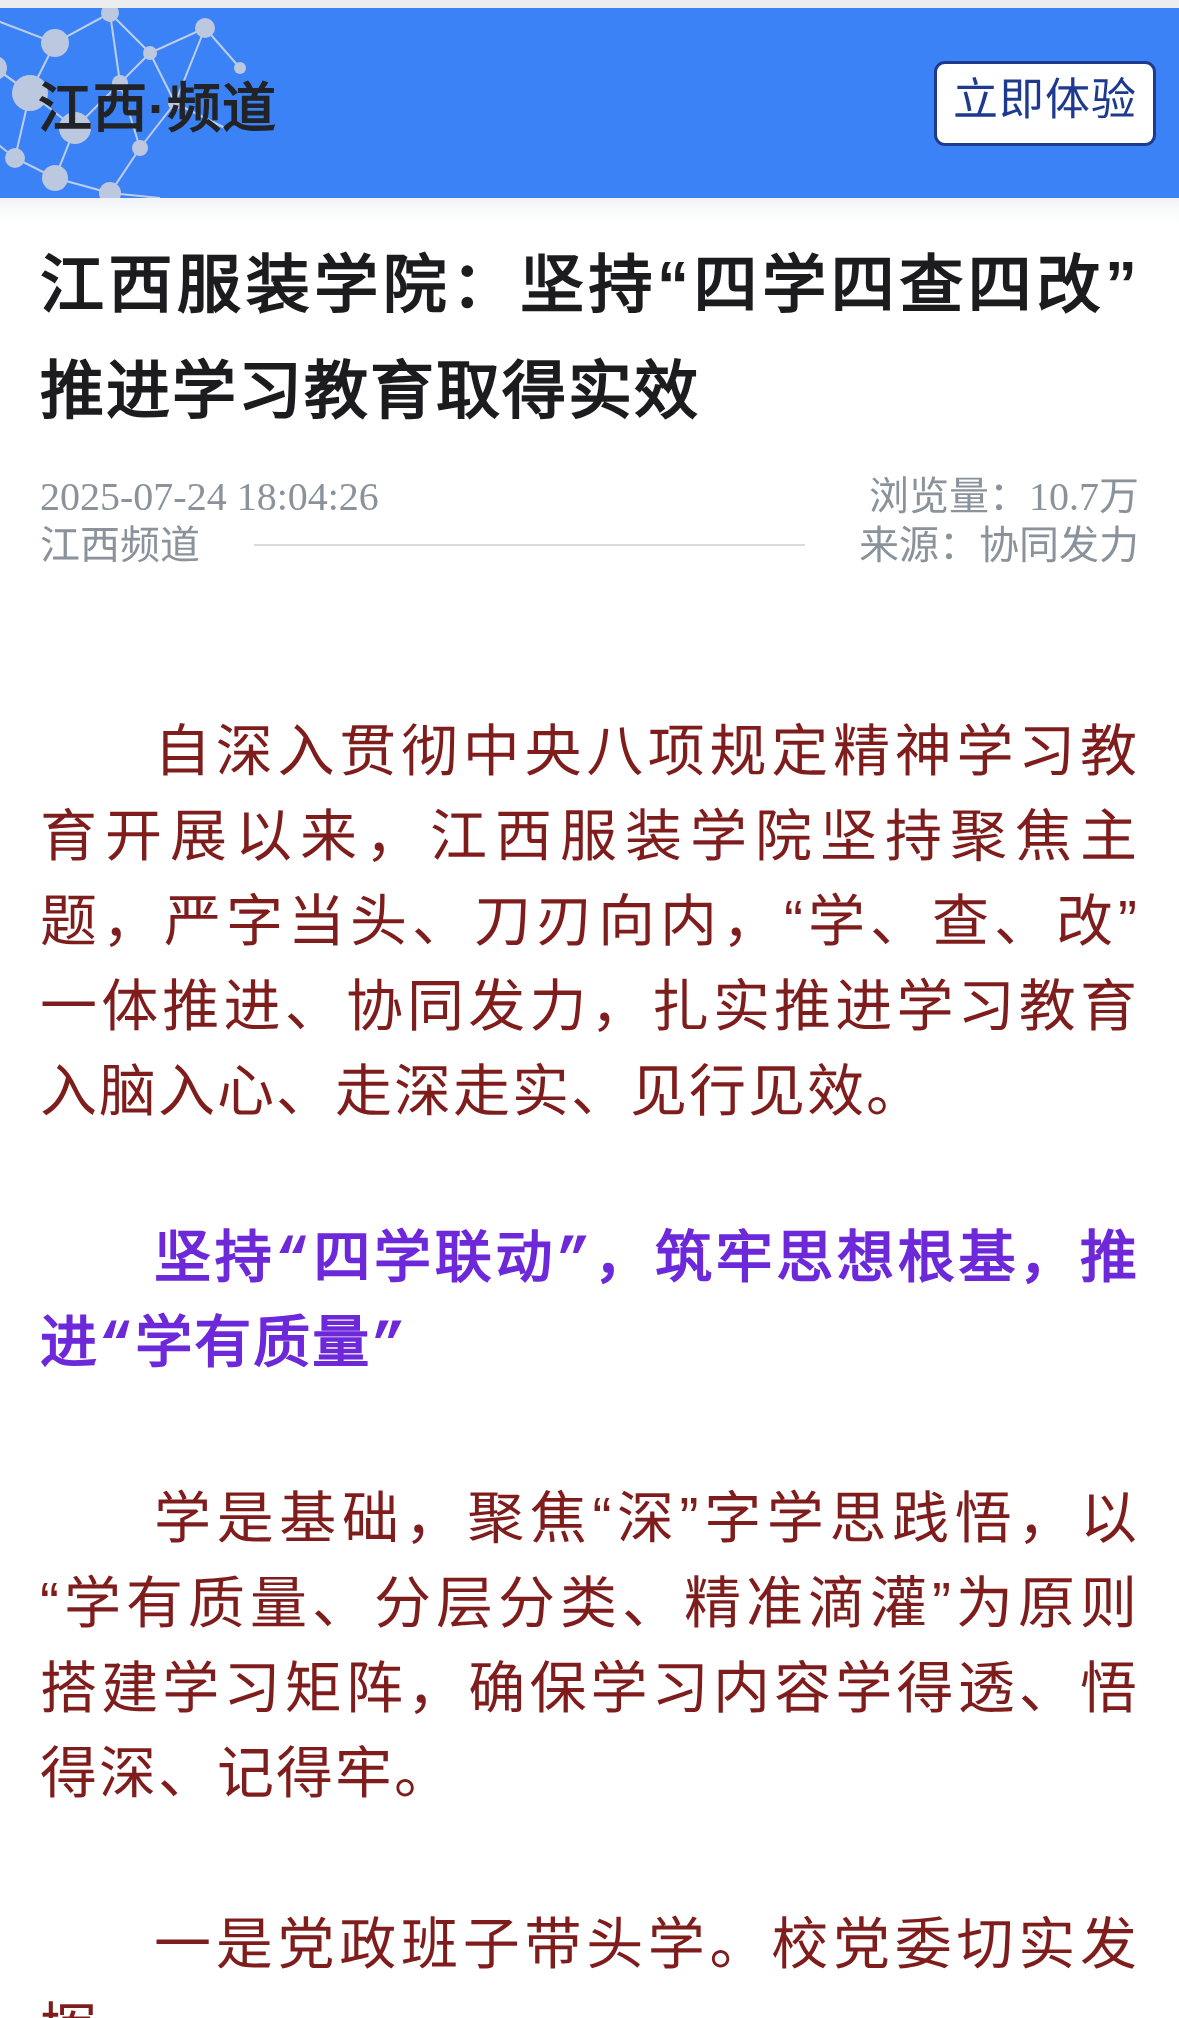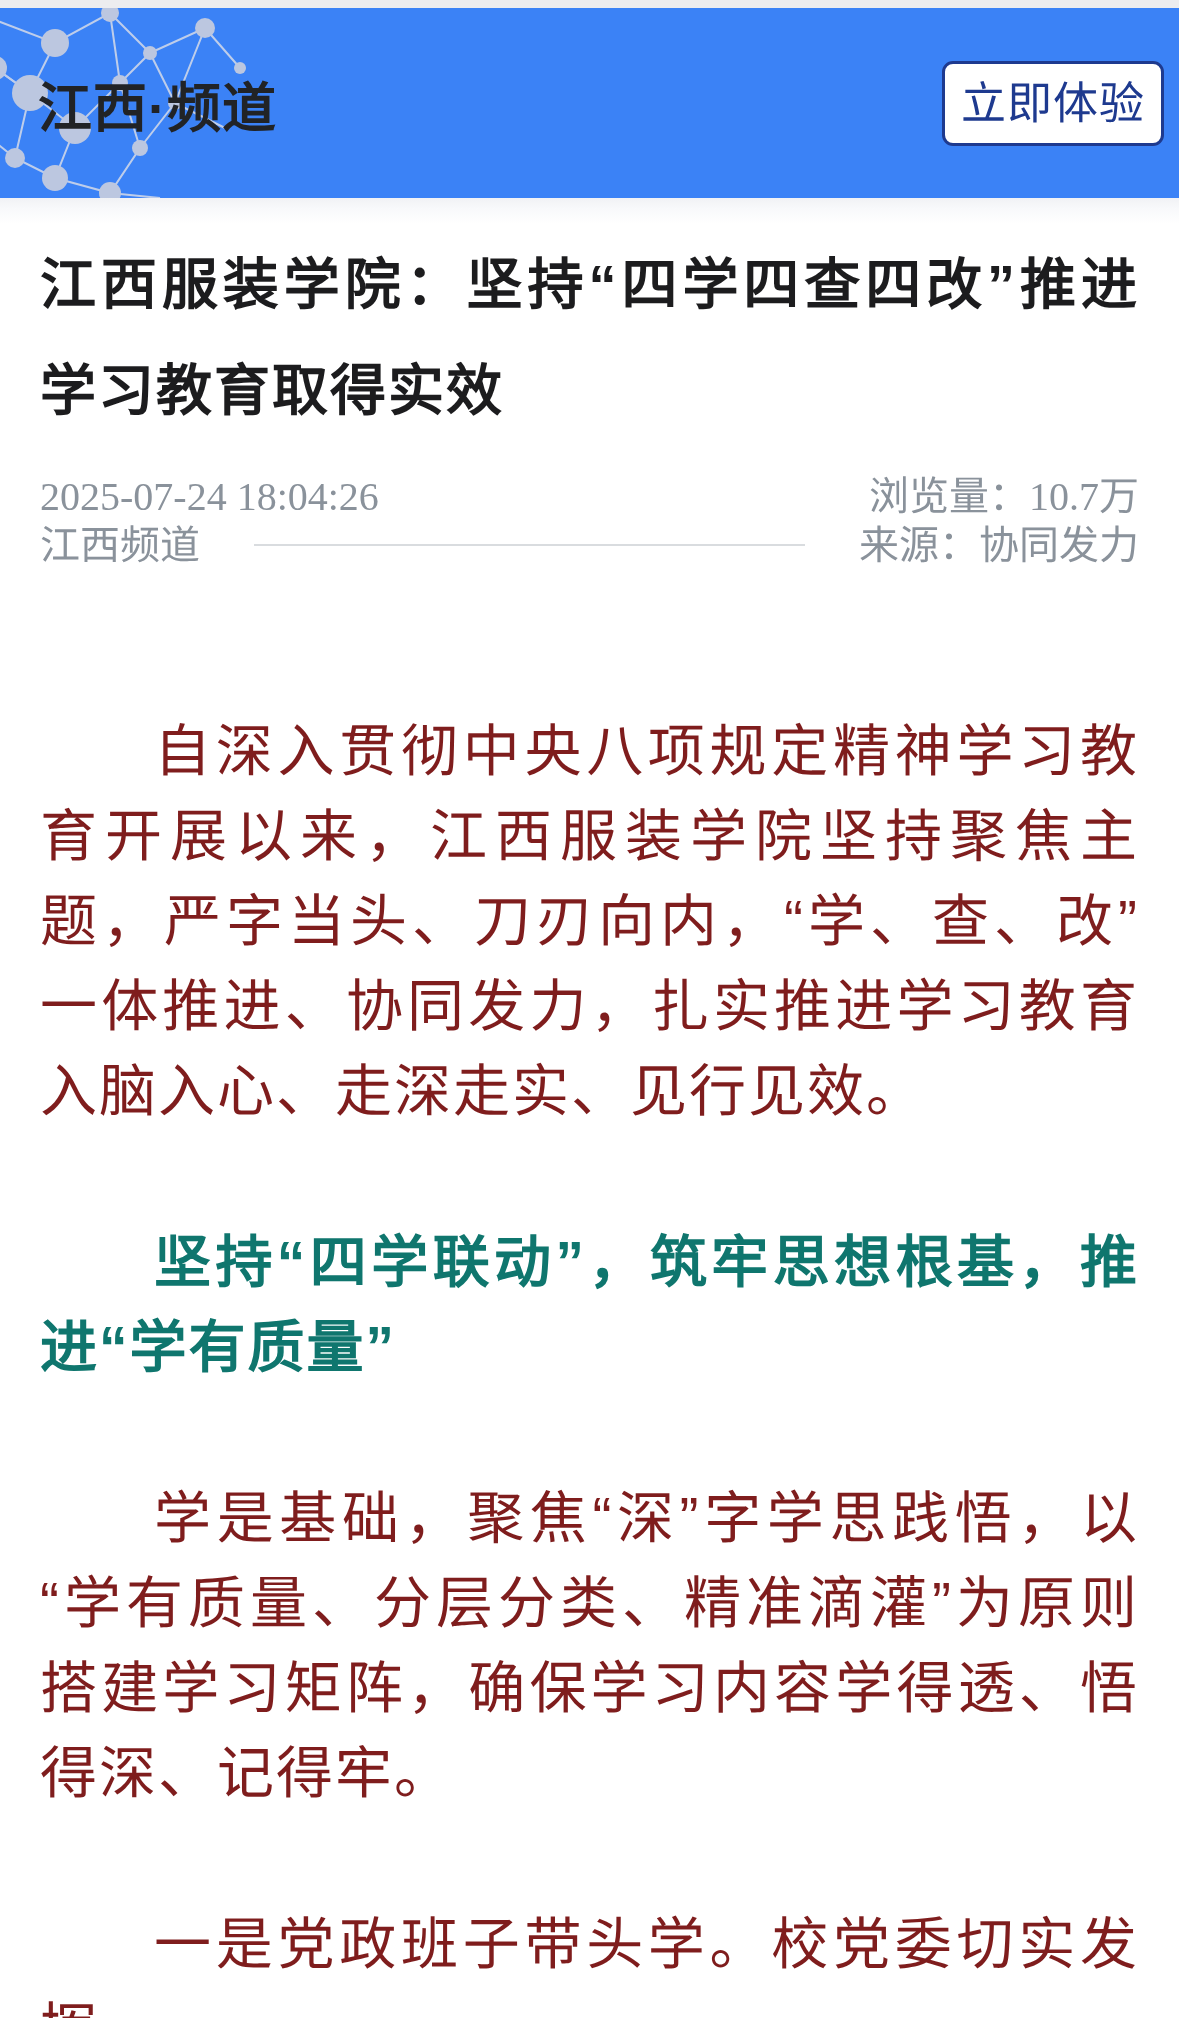--- a/index.html
+++ b/index.html
@@ -43,50 +43,50 @@
     top: 50%;
     transform: translateY(-50%);
     font-size: 54px;
     font-weight: 700;
     color: #212326;
     letter-spacing: 1px;
     white-space: nowrap;
   }
   .cta-button {
     position: absolute;
-    right: 15px;
+    right: 23px;
     top: 53px;
     width: 222px;
     height: 85px;
     background: #ffffff;
     border: 3px solid #1e3a8f;
     border-radius: 11px;
     color: #1e3a8f;
     font-size: 45px;
-    font-family: Liberation Sans, sans-serif;
+    font-family: Liberation Mono, monospace;
     letter-spacing: 1px;
     cursor: pointer;
     display: flex;
     align-items: center;
     justify-content: center;
     line-height: 1;
   }
   .header-shadow {
     width: 100%;
     height: 26px;
     background: linear-gradient(to bottom, #f1f2f5 0%, #f8f9fb 40%, #ffffff 100%);
   }
 
   
   .article {
     padding: 0 40px;
   }
   .article-title {
     margin-top: 8px;
-    font-size: 56px;
+    font-size: 64px;
     line-height: 106px;
     font-weight: 700;
     color: #1c1c1e;
     letter-spacing: 2px;
     text-align: justify;
   }
 
   .meta-row {
     display: flex;
     align-items: center;
@@ -118,21 +118,22 @@
     line-height: 85px;
     letter-spacing: 2px;
     color: #7f1d1d;
     text-align: justify;
     text-indent: 2em;
     margin-bottom: 86px;
     word-break: break-all;
   }
   .para.bold {
     font-weight: 700;
-    color: #0f766e;
+    color: #6d28d9;
+    font-family: Liberation Mono, monospace;
   }
 </style>
 </head>
 <body>
 
 <div class="top-strip"></div>
 
 <header class="channel-header">
   <svg class="network-pattern" viewBox="0 0 280 190" xmlns="http://www.w3.org/2000/svg" aria-hidden="true">
     <g stroke="#cdd6e9" stroke-width="2" fill="none" opacity="0.9">

